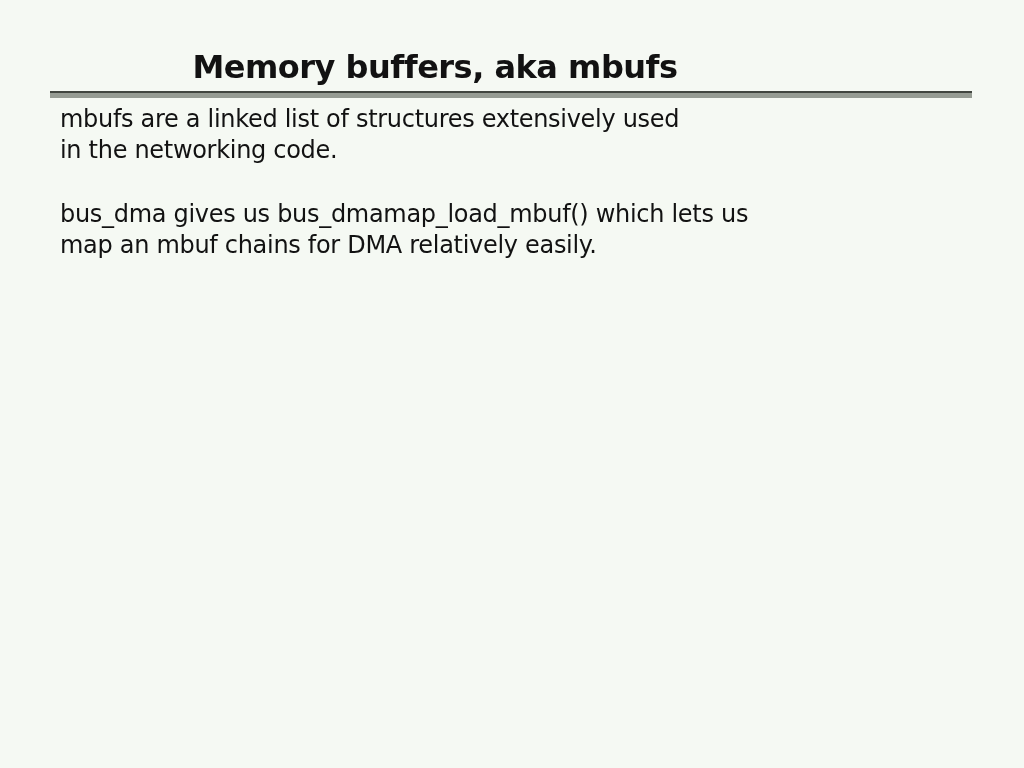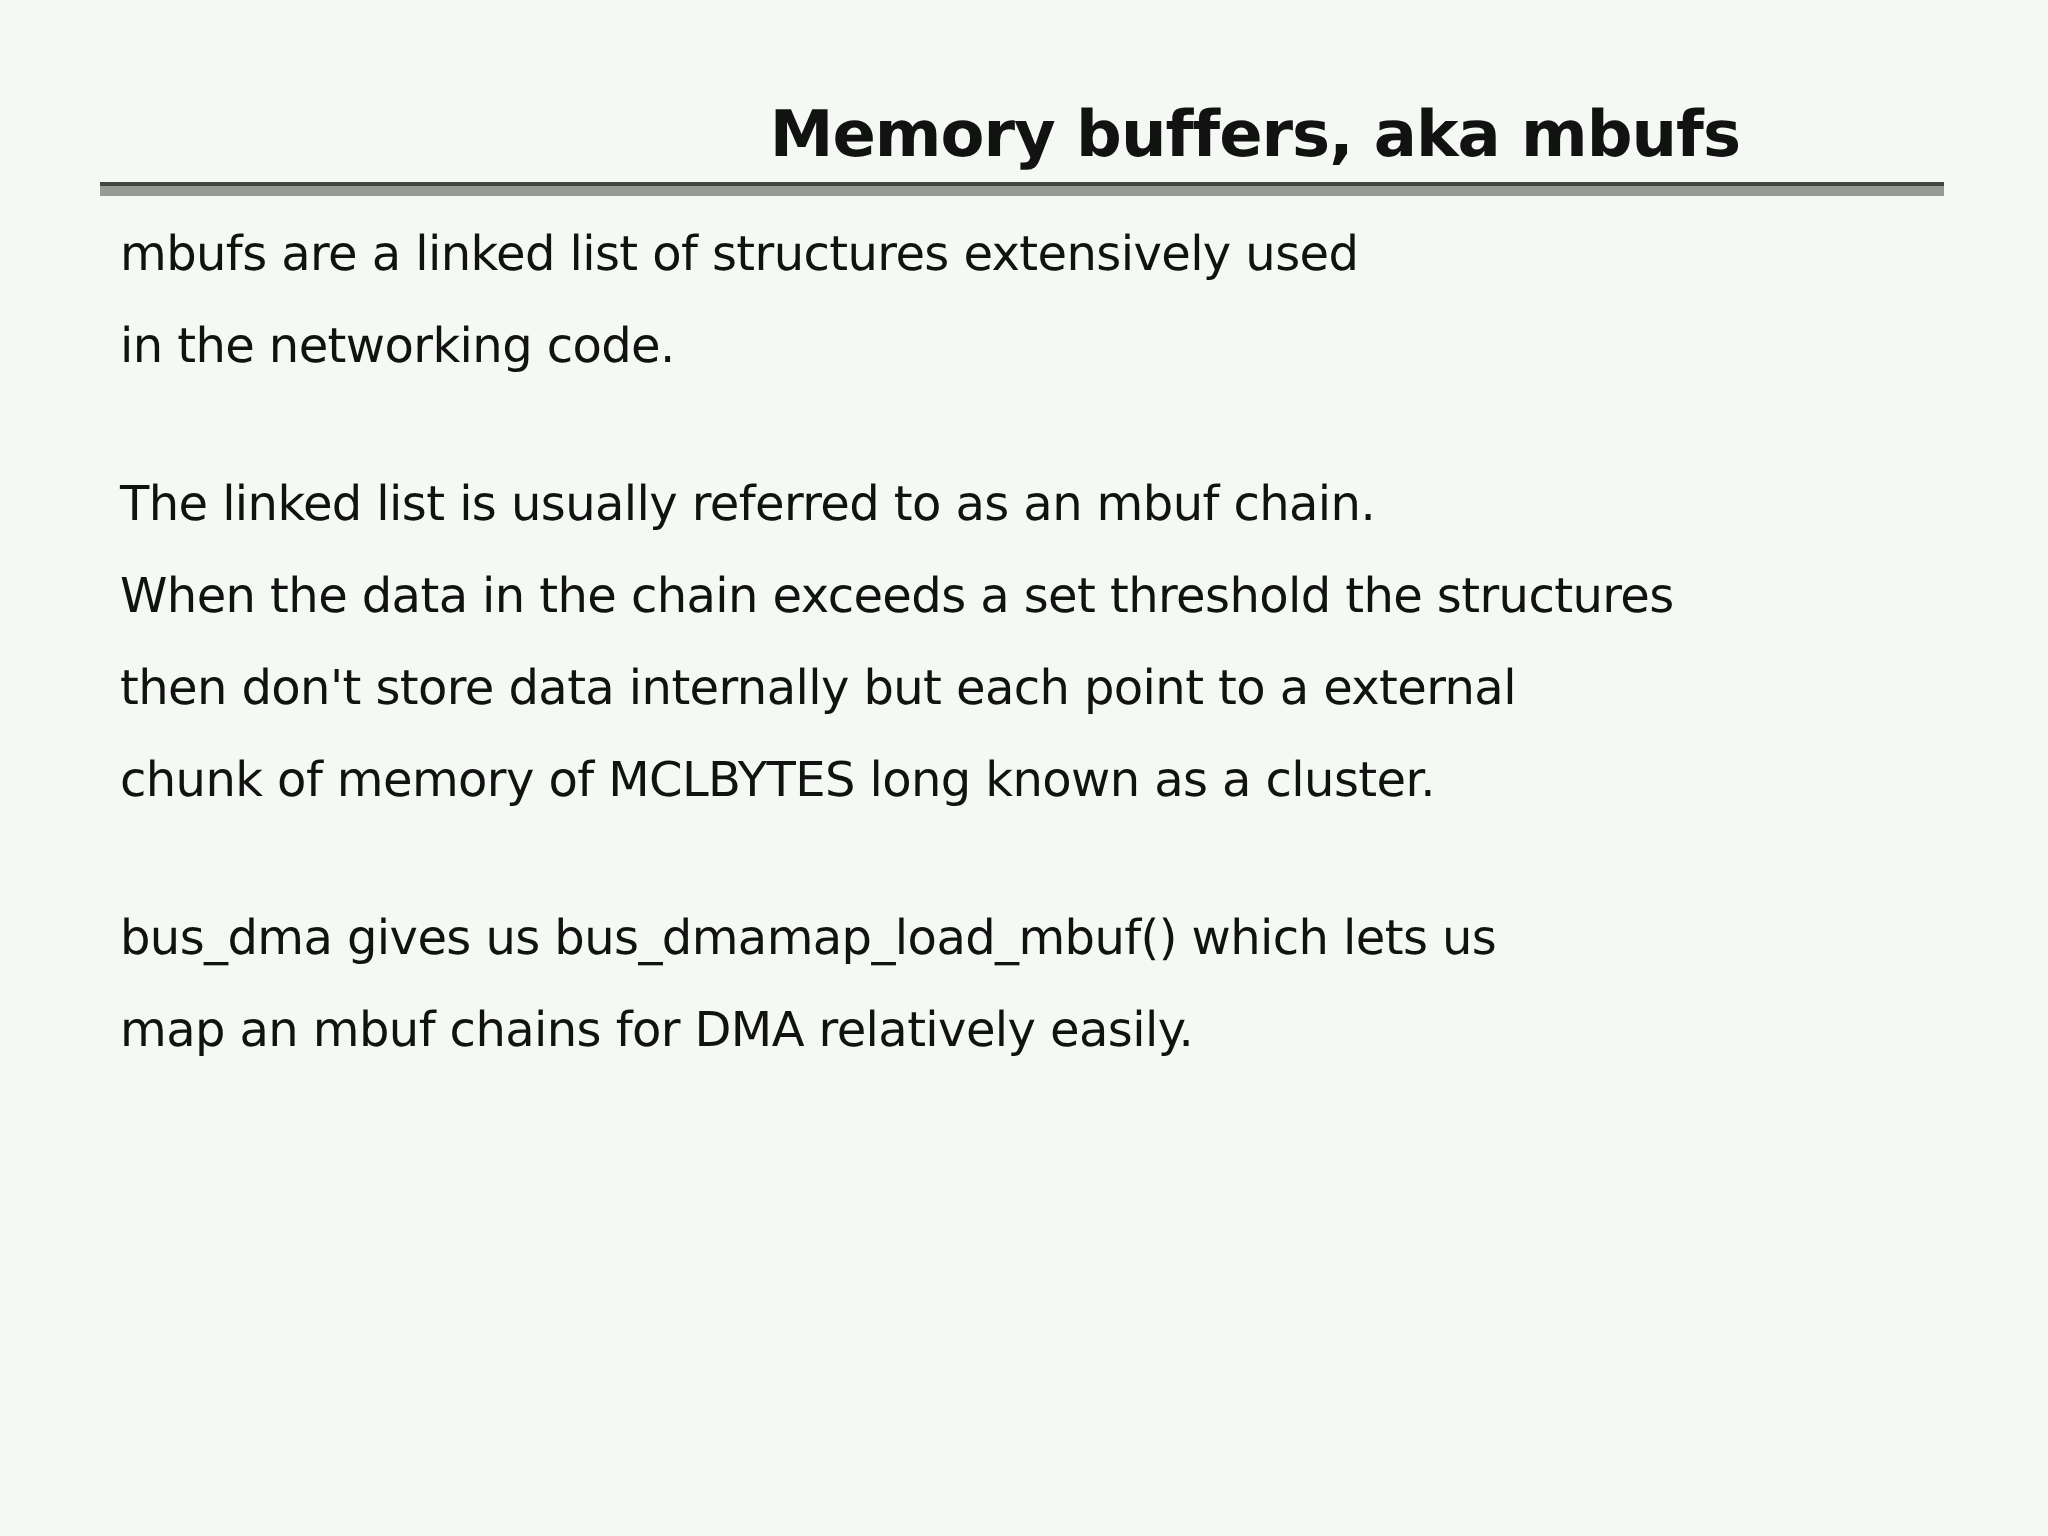--- a/index.html
+++ b/index.html
@@ -24,60 +24,56 @@
   .slide {
     position: relative;
     width: 1024px;
     height: 768px;
   }
   .slide-title {
     position: absolute;
     left: 0;
     top: 48px;
     width: 870px;
-    text-align: right;
+    text-align: center;
     font-size: 32px;
     font-weight: bold;
     letter-spacing: -0.5px;
     white-space: nowrap;
   }
   .title-rule {
     position: absolute;
     left: 50px;
     top: 91px;
     width: 922px;
     height: 7px;
     background: var(--rule-body);
     border-top: 2px solid var(--rule-top);
   }
   .slide-body {
     position: absolute;
     left: 60px;
     top: 104px;
     width: 910px;
     font-size: 24px;
-    line-height: 46px;
+    line-height: 31px;
     letter-spacing: -0.3px;
   }
   .body-paragraph {
     margin: 0 0 33px 0;
     white-space: pre-line;
   }
 </style>
 </head>
 <body>
 
 <div class="slide">
   <div class="slide-title">Memory buffers, aka mbufs</div>
 
   <div class="title-rule"></div>
 
   <div class="slide-body">
     <p class="body-paragraph">mbufs are a linked list of structures extensively used
 in the networking code.</p>
-    <p class="body-paragraph">The linked list is usually referred to as an mbuf chain.
-When the data in the chain exceeds a set threshold the structures
-then don't store data internally but each point to a external
-chunk of memory of MCLBYTES long known as a cluster.</p>
     <p class="body-paragraph">bus_dma gives us bus_dmamap_load_mbuf() which lets us
 map an mbuf chains for DMA relatively easily.</p>
   </div>
 </div>
 
 </body></html>

